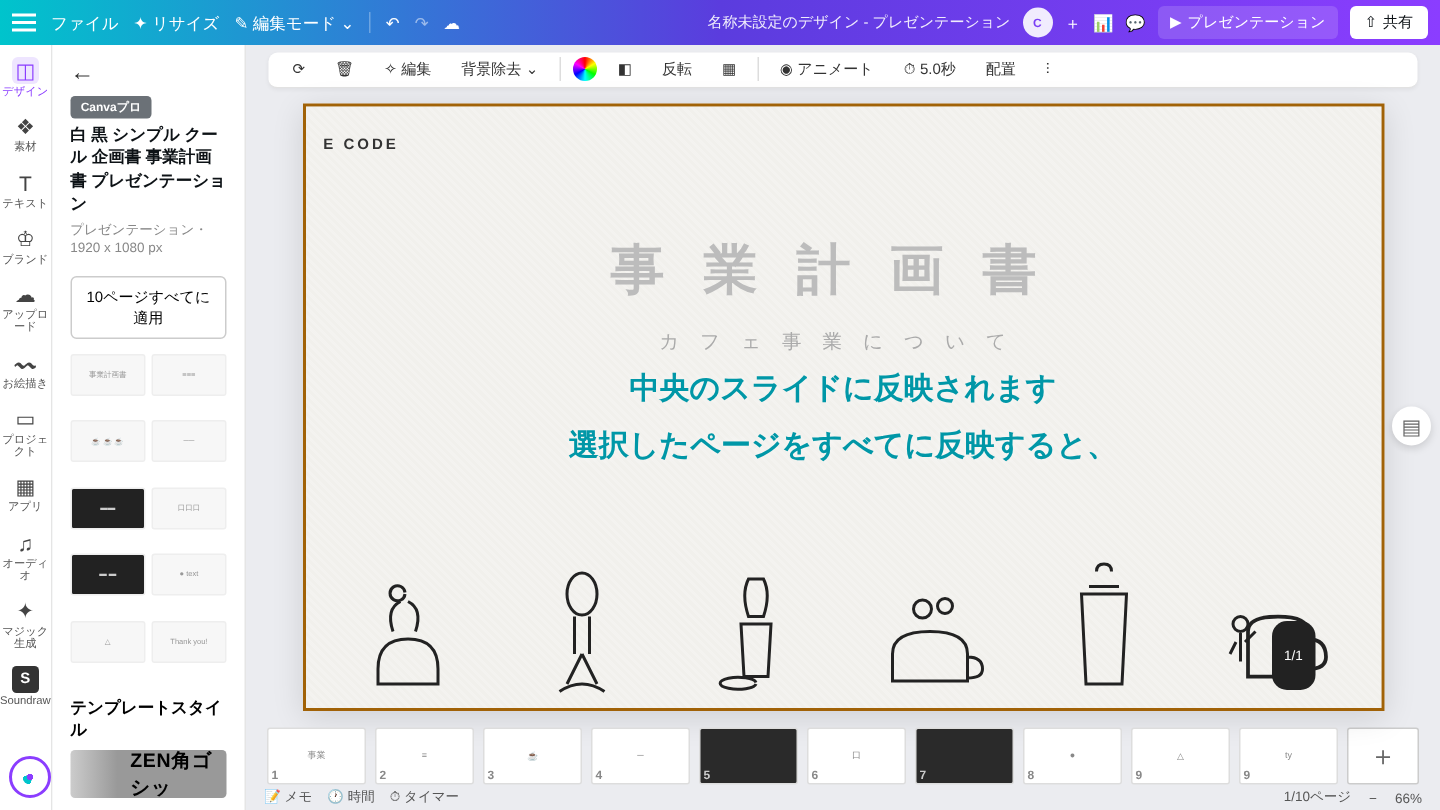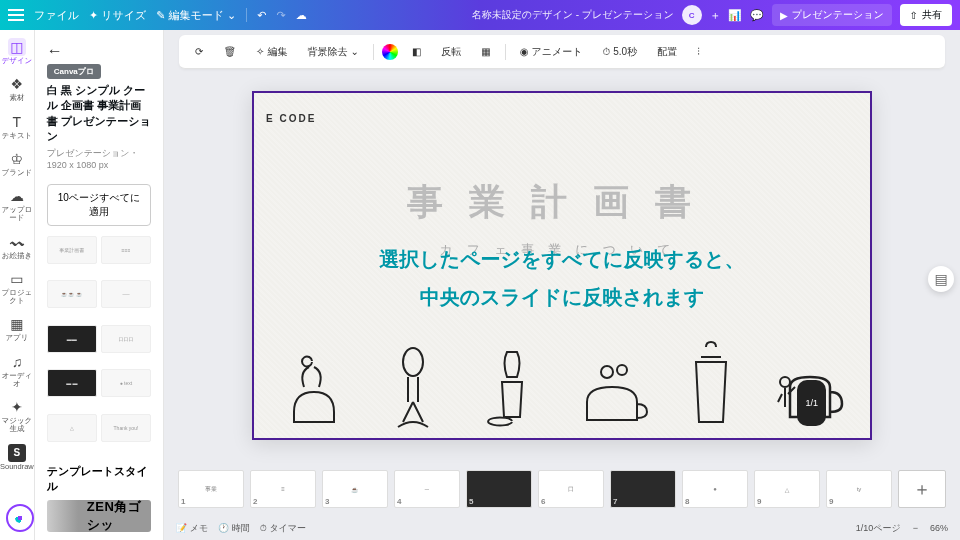--- a/index.html
+++ b/index.html
@@ -36,21 +36,21 @@
 .thumb{aspect-ratio:16/9;background:#f7f7f7;border:1px solid #eee;border-radius:2px;font-size:5px;display:flex;align-items:center;justify-content:center;color:#999;position:relative;overflow:hidden}
 .thumb-alt{background:#222;color:#ccc}
 .tmpl-style-hdr{font-size:11px;font-weight:700;padding:10px 12px 6px}
 .font-preview{margin:0 12px 8px;height:32px;background:linear-gradient(90deg,#ccc 0%,#999 30%);color:#000;display:flex;align-items:center;padding-left:40px;font-weight:900;font-size:13px;letter-spacing:.5px;border-radius:3px}
 .canvas-area{flex:1;display:flex;flex-direction:column;background:#ebecf0;position:relative}
 .toolbar{height:34px;background:#fff;border-bottom:1px solid #e2e2e2;display:flex;align-items:center;gap:8px;padding:0 10px;font-size:10px;margin:5px auto 0;border-radius:6px;width:calc(100% - 30px);box-shadow:0 1px 3px rgba(0,0,0,.05)}
 .tb-btn{padding:3px 6px;cursor:pointer;display:flex;align-items:center;gap:3px;color:#333;font-size:10px}
 .tb-sep{width:1px;height:16px;background:#ddd}
 .color-grad{width:16px;height:16px;border-radius:50%;background:conic-gradient(red,yellow,lime,cyan,blue,magenta,red)}
 .canvas-wrap{flex:1;display:flex;align-items:center;justify-content:center;padding:10px 20px;position:relative}
-.slide{width:620px;aspect-ratio:16/9;background:#f3f2ef;border:2px solid #4c1d95;box-shadow:0 4px 20px rgba(0,0,0,.12);position:relative;overflow:hidden}
+.slide{width:721px;aspect-ratio:16/9;background:#f3f2ef;border:2px solid #a16207;box-shadow:0 4px 20px rgba(0,0,0,.12);position:relative;overflow:hidden}
 .slide-texture{position:absolute;inset:0;background:repeating-linear-gradient(45deg,#f4f3f0,#f4f3f0 2px,#efeee9 2px,#efeee9 4px);opacity:.5}
 .slide-code{position:absolute;top:20px;left:12px;font-size:10px;font-weight:700;letter-spacing:2px;color:#333}
 .slide-big{position:absolute;top:85px;left:0;right:0;text-align:center;font-size:36px;font-weight:700;color:#bcbcbc;letter-spacing:26px}
 .slide-sub{position:absolute;top:148px;left:0;right:0;text-align:center;font-size:13px;color:#aaa;letter-spacing:14px}
 .overlay-text{position:absolute;top:210px;left:0;right:0;text-align:center;font-size:20px;font-weight:700;color:#0097a7;line-height:1.9;z-index:5;text-shadow:0 0 6px rgba(255,255,255,.6)}
 .illus-row{position:absolute;bottom:6px;left:10px;right:10px;height:120px;display:flex;justify-content:space-around;align-items:flex-end}
 .illus{width:80px;height:100px;position:relative}
 .illus svg{width:100%;height:100%}
 .page-pill{position:absolute;bottom:12px;right:44px;background:#222;color:#fff;font-size:9px;padding:18px 8px;border-radius:10px;z-index:3}
 .floating-btn{position:absolute;right:6px;top:50%;width:26px;height:26px;border-radius:50%;background:#fff;box-shadow:0 2px 6px rgba(0,0,0,.15);display:flex;align-items:center;justify-content:center;font-size:14px;color:#666}
@@ -219,22 +219,22 @@
                 <circle cx="15" cy="50" r="5" fill="none" stroke="#222" stroke-width="2"></circle>
                 <path d="M15 56 L15 75 M12 62 L8 70 M18 62 L25 55" fill="none" stroke="#222" stroke-width="2"></path>
               </svg></div>
         </div>
         <div class="page-pill">1/1</div>
       </div>
       <div class="floating-btn">▤</div>
     </div>
 
     <div class="overlay-text">
+      <div>中央のスライドに反映されます</div>
       <div>選択したページをすべてに反映すると、</div>
-      <div>中央のスライドに反映されます</div>
     </div>
 
     <div class="bottom-strip">
       <div class="strip-thumb">事業<div class="num">1</div></div>
       <div class="strip-thumb">≡<div class="num">2</div></div>
       <div class="strip-thumb">☕<div class="num">3</div></div>
       <div class="strip-thumb">─<div class="num">4</div></div>
       <div class="strip-thumb dark">
           <div class="num" style="color:#ccc">5</div>
         </div>

